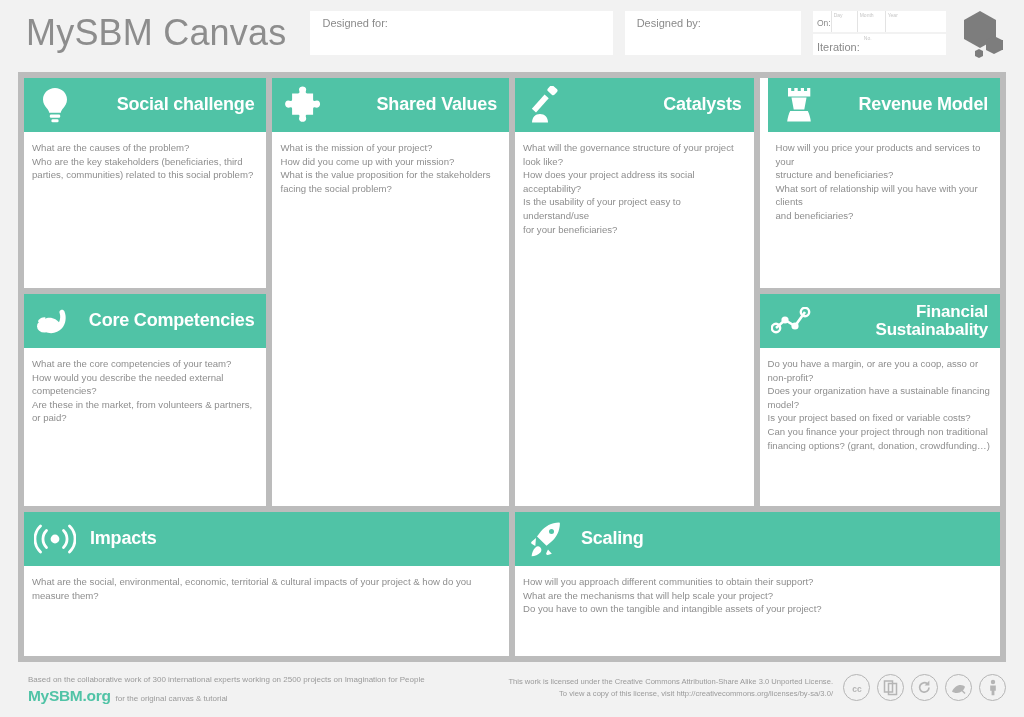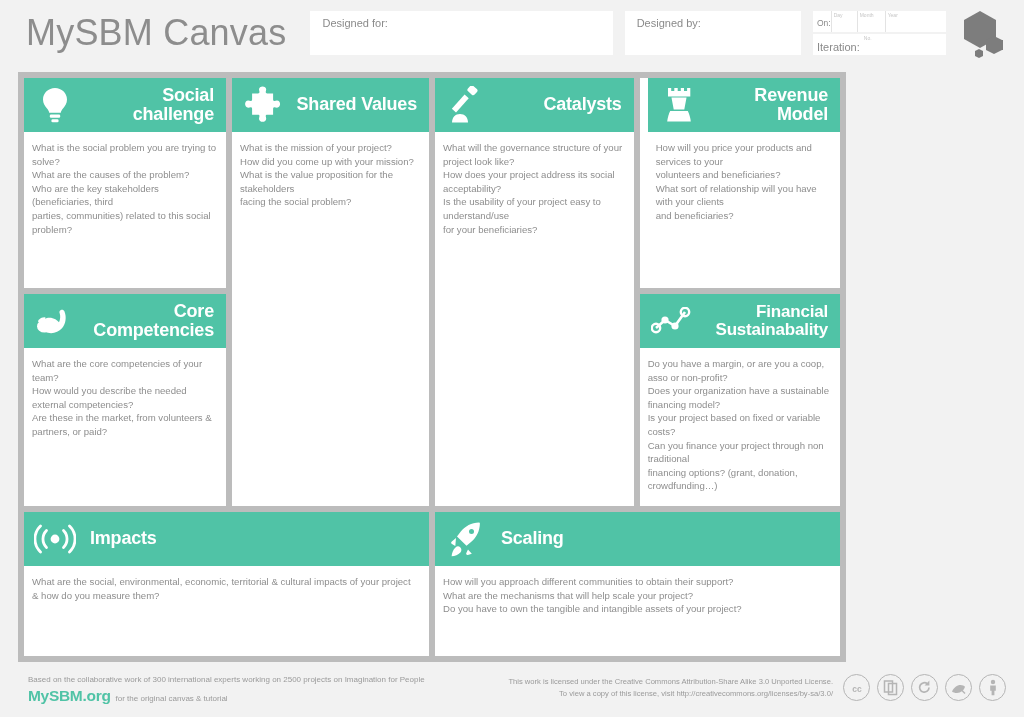--- a/index.html
+++ b/index.html
@@ -109,21 +109,21 @@
     border-right: 4px solid transparent;
   }
   .hex-small:before { bottom: 100%; border-bottom: 2.3px solid #7d7d7d; }
   .hex-small:after  { top: 100%; border-top: 2.3px solid #7d7d7d; }
 
   
   .canvas {
     position: absolute;
     left: 18px;
     top: 72px;
-    width: 828px;
+    width: 988px;
     height: 590px;
     background: #bcbcbc;
     box-sizing: border-box;
     padding: 6px;
     display: flex;
     flex-direction: column;
     gap: 6px;
   }
   .row-top {
     display: flex;
@@ -304,21 +304,20 @@
           <span class="head-icon">
             <svg width="34" height="36" viewBox="0 0 34 36">
               <path fill="#ffffff" d="M17 1C10.4 1 5 6.1 5 12.4c0 4 2 6.6 3.8 8.9 1.2 1.5 2.2 2.9 2.4 4.4h11.6c.2-1.5 1.2-2.9 2.4-4.4C27 19 29 16.4 29 12.4 29 6.1 23.6 1 17 1z"></path>
               <rect fill="#ffffff" x="11.8" y="27.6" width="10.4" height="3.2" rx="1.2"></rect>
               <rect fill="#ffffff" x="13.4" y="32.2" width="7.2" height="3" rx="1.3"></rect>
             </svg>
           </span>
           <span class="head-title">Social challenge</span>
         </div>
         <div class="cell-body">
-          <p>What is the social problem you are trying to solve?</p>
           <p>What are the causes of the problem?</p>
           <p>Who are the key stakeholders (beneficiaries, third</p>
           <p>parties, communities) related to this social problem?</p>
         </div>
       </div>
 
       <div class="cell cell-grow">
         <div class="cell-head">
           <span class="head-icon">
             <svg width="38" height="30" viewBox="0 0 38 30">
@@ -385,21 +384,21 @@
             <svg width="30" height="38" viewBox="0 0 30 38">
               <path fill="#ffffff" d="M4 2h3.2v3h3.1V2h3.4v3h3.1V2H20v3h3.1V2h3.2v8.5H4z"></path>
               <path fill="#ffffff" d="M7.5 11.5h15l-2.2 12h-10.6z"></path>
               <path fill="#ffffff" d="M6.2 25h17.6c1.5 3 2.6 6.6 3 10.5H3.2c.4-3.9 1.5-7.5 3-10.5z"></path>
             </svg>
           </span>
           <span class="head-title">Revenue Model</span>
         </div>
         <div class="cell-body">
           <p>How will you price your products and services to your</p>
-          <p>volunteers and beneficiaries?</p>
+          <p>structure and beneficiaries?</p>
           <p>What sort of relationship will you have with your clients</p>
           <p>and beneficiaries?</p>
         </div>
       </div>
 
       <div class="cell cell-grow">
         <div class="cell-head tall">
           <span class="head-icon">
             <svg width="40" height="28" viewBox="0 0 40 28">
               <polyline points="5,21 14,13 24,19 34,5" stroke="#ffffff" stroke-width="2.6" fill="none"></polyline>

